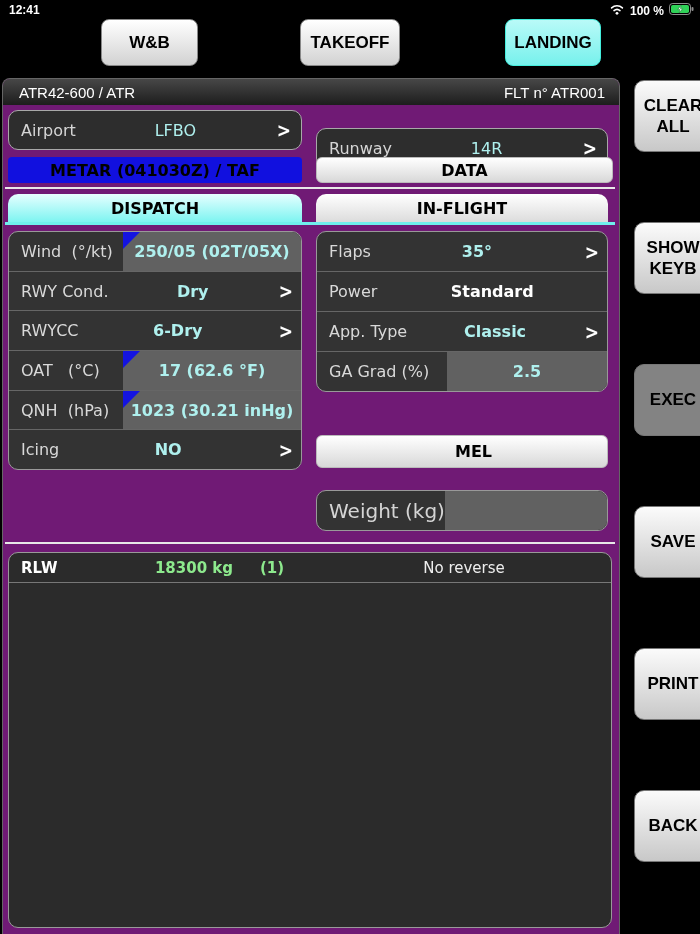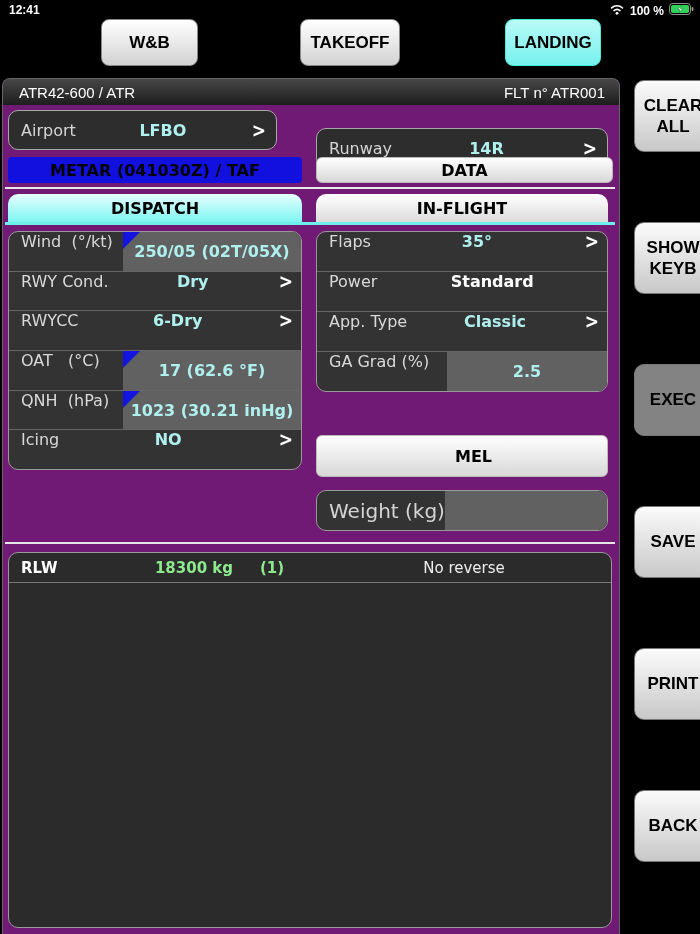--- a/index.html
+++ b/index.html
@@ -29,53 +29,53 @@
            border-radius:8px 8px 0 0; }
   .flt-header { position:absolute; left:0; right:0; top:0; height:26px;
                 background:linear-gradient(#474747,#1d1d1d); border-radius:7px 7px 0 0;
                 display:flex; justify-content:space-between; align-items:center;
                 padding:0 14px 0 16px; color:#fff;
                 font:400 15px "Liberation Sans", sans-serif; }
 
   .selbox { position:absolute; height:40px; border:1px solid #a8a8a8; border-radius:10px;
             display:flex; align-items:center; padding:0 10px 0 12px; background:#2d2d2d; }
   .selbox .lbl { color:#d5d5d5; font-size:16px; white-space:pre; }
-  .selbox .val { flex:1; text-align:center; color:#aff0ee; font-weight:700; font-size:16px; }
+  .selbox .val { flex:1; text-align:center; color:#aff0ee; font-weight:400; font-size:16px; }
   .chev { color:#fff; font-weight:700; font-size:17px; width:16px; text-align:right;
           transform:scaleY(1.1); }
 
-  .airport { left:5px; top:31px; width:269px; }
+  .airport { left:5px; top:31px; width:294px; }
   .runway  { left:313px; top:49px; width:292px; }
 
   .metar { position:absolute; left:5px; top:78px; width:294px; height:26px;
            background:#1110df; border-radius:4px; color:#000; font-weight:700; font-size:16px;
            display:flex; align-items:center; justify-content:center; }
   .whitebtn { position:absolute; background:linear-gradient(#ffffff,#d8d8d8); border-radius:6px;
               color:#000; font-weight:700; font-size:16px;
               display:flex; align-items:center; justify-content:center;
               border:1px solid #bbb; }
   .databtn { left:313px; top:78px; width:297px; height:26px; }
-  .melbtn  { left:313px; top:356px; width:292px; height:42px;padding-left:23px; }
+  .melbtn  { left:313px; top:356px; width:292px; height:33px;padding-left:23px; }
 
   .hsep { position:absolute; left:2px; width:610px; height:2px; background:#e8e8e8; }
   .sep1 { top:108px; } .sep2 { top:463px; }
 
   .tab { position:absolute; top:115px; height:28px; border-radius:10px 10px 0 0;
          display:flex; align-items:center; justify-content:center;
          font-weight:700; font-size:16px; color:#000; }
   .tab.dispatch { left:5px; width:294px; background:linear-gradient(#e6ffff,#7df4f1); }
   .tab.inflight { left:313px; width:292px; background:linear-gradient(#ffffff,#dcdcdc); }
   .tabline { position:absolute; left:2px; top:143px; width:610px; height:3px; background:#6fefec; }
 
   .group { position:absolute; border:1px solid #999; border-radius:10px; overflow:hidden;
            background:#333; display:flex; flex-direction:column; }
   .group.left  { left:5px;  top:152px; width:294px; height:239px; }
   .group.right { left:313px; top:152px; width:292px; height:161px; }
 
-  .row { flex:1; display:flex; border-bottom:1px solid #666;
+  .row { flex:1; display:flex; align-items:center; border-bottom:1px solid #666;
          font-size:16px; position:relative; }
   .row:last-child { border-bottom:none; }
   .row .rlabel { color:#d9d9d9; padding-left:12px; white-space:pre; }
   .row .rval { flex:1; text-align:center; color:#aff0ee; font-weight:700; }
   .row .rval.white { color:#fff; }
   .row .chev { margin-right:8px; }
   .row .rlabel.fixed { width:114px; flex:none; }
   .row .rlabel.fixed2 { width:130px; flex:none; }
   .editarea { flex:1; align-self:stretch; background:#616161; position:relative;
               display:flex; align-items:center; justify-content:center;

